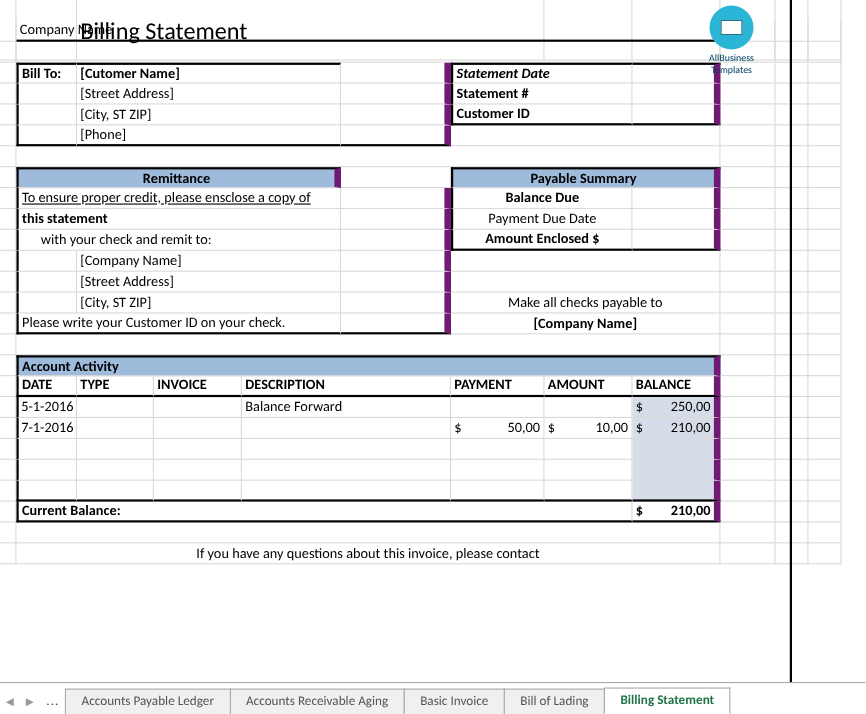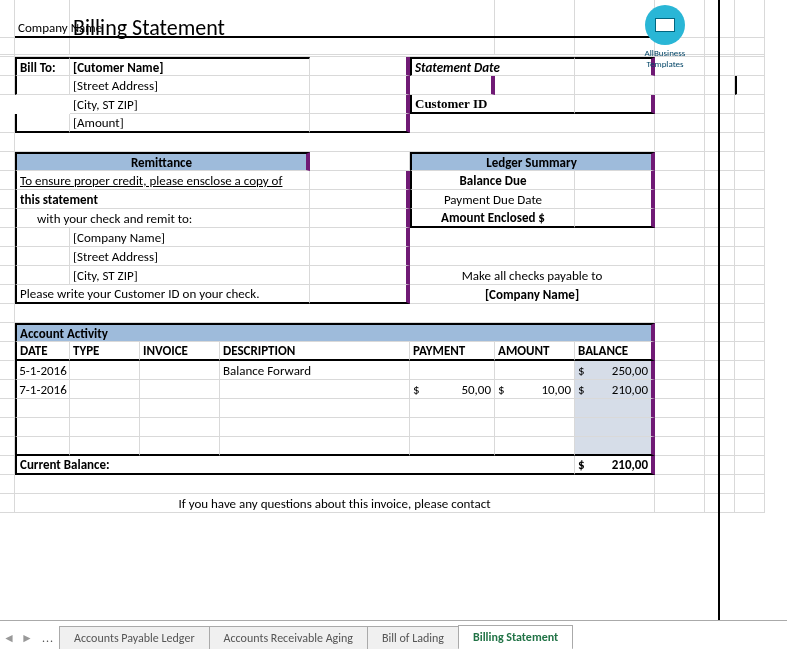--- a/index.html
+++ b/index.html
@@ -31,21 +31,21 @@
   .bold { font-weight: bold; }
   .blue-hdr { background: #9ebbdb; font-weight: bold; }
   .title {
     font-size: 22px;
     font-weight: normal;
     height: 36px;
   }
   .bb-thick { border-bottom: 2px solid #000; }
   .bt-thick { border-top: 2px solid #000; }
   .bl-thick { border-left: 2px solid #000; }
-  .br-thick { border-right: 4px solid #701a75; }
+  .br-thick { border-right: 6px solid #701a75; }
   .center { justify-content: center; text-align: center; }
   .vline { position: absolute; top:0; left:718px; bottom:29px; width:2px; background:#000; }
   .logo {
     position: absolute;
     top: 5px; left: 630px;
     width: 70px;
     text-align: center;
     font-size: 9px;
     color: #004466;
   }
@@ -124,54 +124,55 @@
   <div class="cell bold bt-thick bl-thick" style="grid-column:7/9;font-style:italic;">Statement Date</div>
   <div class="cell bt-thick br-thick"></div>
   <div class="cell"></div>
     <div class="cell"></div>
     <div class="cell"></div>
 
   <div class="cell"></div>
   <div class="cell bl-thick"></div>
   <div class="cell" style="grid-column:3/6;">[Street Address]</div>
   <div class="cell br-thick"></div>
+  <div class="cell bold bl-thick" style="grid-column:7/9;">Statement #</div>
   <div class="cell br-thick"></div>
   <div class="cell"></div>
     <div class="cell"></div>
     <div class="cell"></div>
 
   <div class="cell"></div>
   <div class="cell bl-thick"></div>
   <div class="cell" style="grid-column:3/6;">[City, ST ZIP]</div>
   <div class="cell br-thick"></div>
-  <div class="cell bold bl-thick bb-thick" style="grid-column:7/9;font-family:Liberation Serif, serif;">Customer ID</div>
+  <div class="cell bold bl-thick bb-thick" style="grid-column:7/9;">Customer ID</div>
   <div class="cell br-thick bb-thick"></div>
   <div class="cell"></div>
     <div class="cell"></div>
     <div class="cell"></div>
 
   <div class="cell"></div>
   <div class="cell bl-thick bb-thick"></div>
-  <div class="cell bb-thick" style="grid-column:3/6;">[Amount]</div>
+  <div class="cell bb-thick" style="grid-column:3/6;">[Phone]</div>
   <div class="cell br-thick bb-thick"></div>
   <div class="cell" style="grid-column:7/10;"></div>
   <div class="cell"></div>
     <div class="cell"></div>
     <div class="cell"></div>
 
   <div class="cell"></div>
     <div class="cell" style="grid-column:2/10;"></div>
     <div class="cell"></div>
     <div class="cell"></div>
     <div class="cell"></div>
 
   <div class="cell"></div>
   <div class="cell blue-hdr center bt-thick bl-thick br-thick" style="grid-column:2/6;">Remittance</div>
   <div class="cell"></div>
-  <div class="cell blue-hdr center bt-thick bl-thick br-thick" style="grid-column:7/10;">Ledger Summary</div>
+  <div class="cell blue-hdr center bt-thick bl-thick br-thick" style="grid-column:7/10;">Payable Summary</div>
   <div class="cell"></div>
     <div class="cell"></div>
     <div class="cell"></div>
 
   <div class="cell"></div>
   <div class="cell bl-thick" style="grid-column:2/6;text-decoration:underline;">To ensure proper credit, please ensclose a copy of</div>
   <div class="cell br-thick"></div>
   <div class="cell bold center bl-thick" style="grid-column:7/9;">Balance Due</div>
   <div class="cell br-thick"></div>
   <div class="cell"></div>
@@ -353,15 +354,16 @@
     <div class="cell"></div>
     <div class="cell"></div>
 </div>
 
 <div class="tabs">
   <div class="tab-nav">◄</div>
   <div class="tab-nav">►</div>
   <div class="tab more">...</div>
   <div class="tab">Accounts Payable Ledger</div>
   <div class="tab">Accounts Receivable Aging</div>
+  <div class="tab">Basic Invoice</div>
   <div class="tab">Bill of Lading</div>
   <div class="tab active">Billing Statement</div>
 </div>
 
 </body></html>

